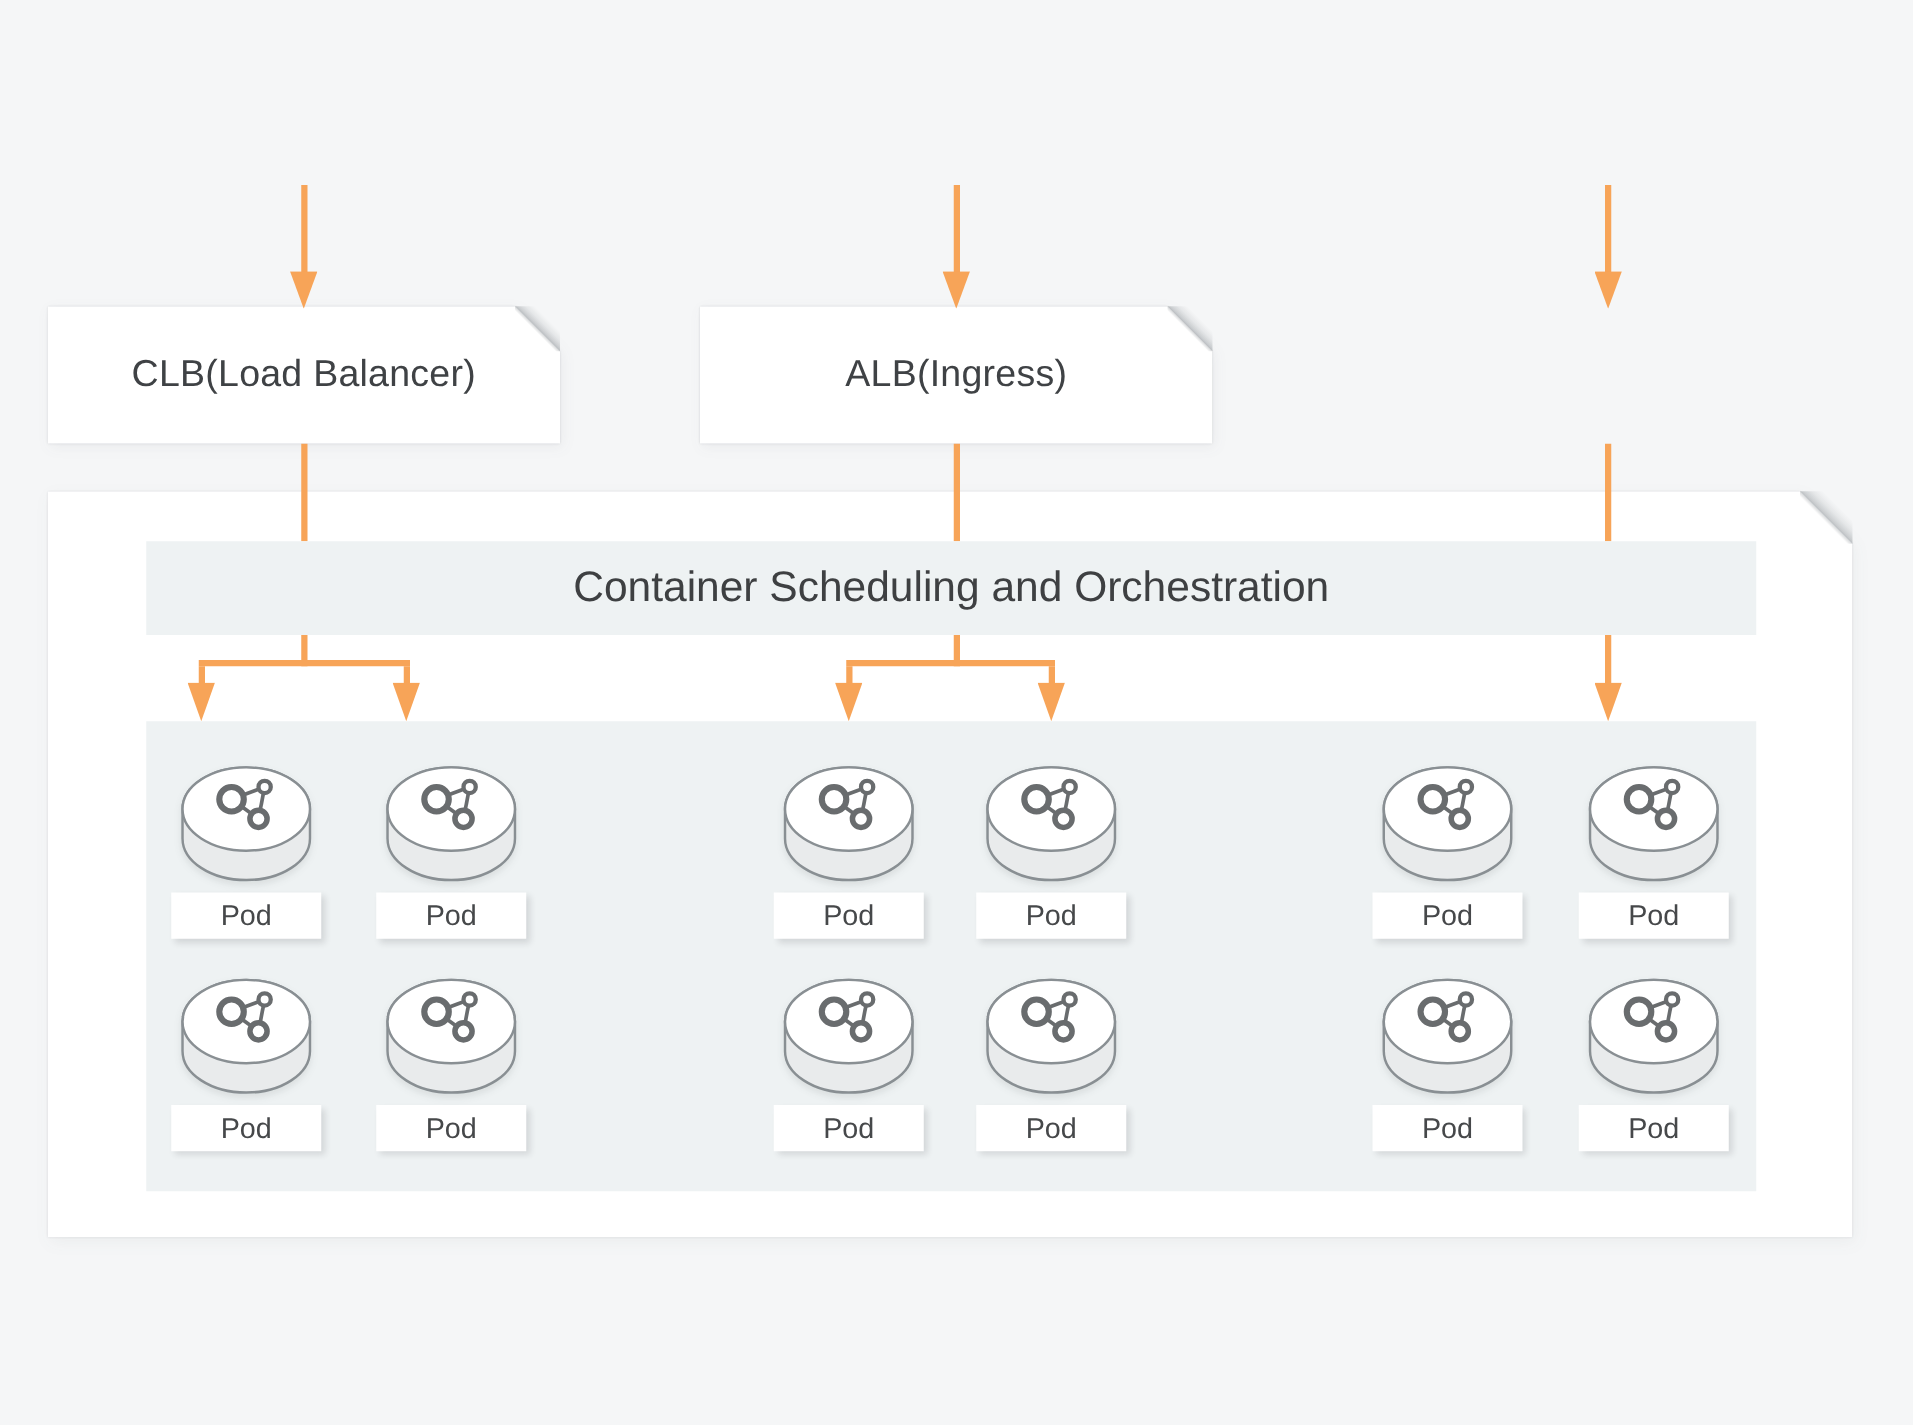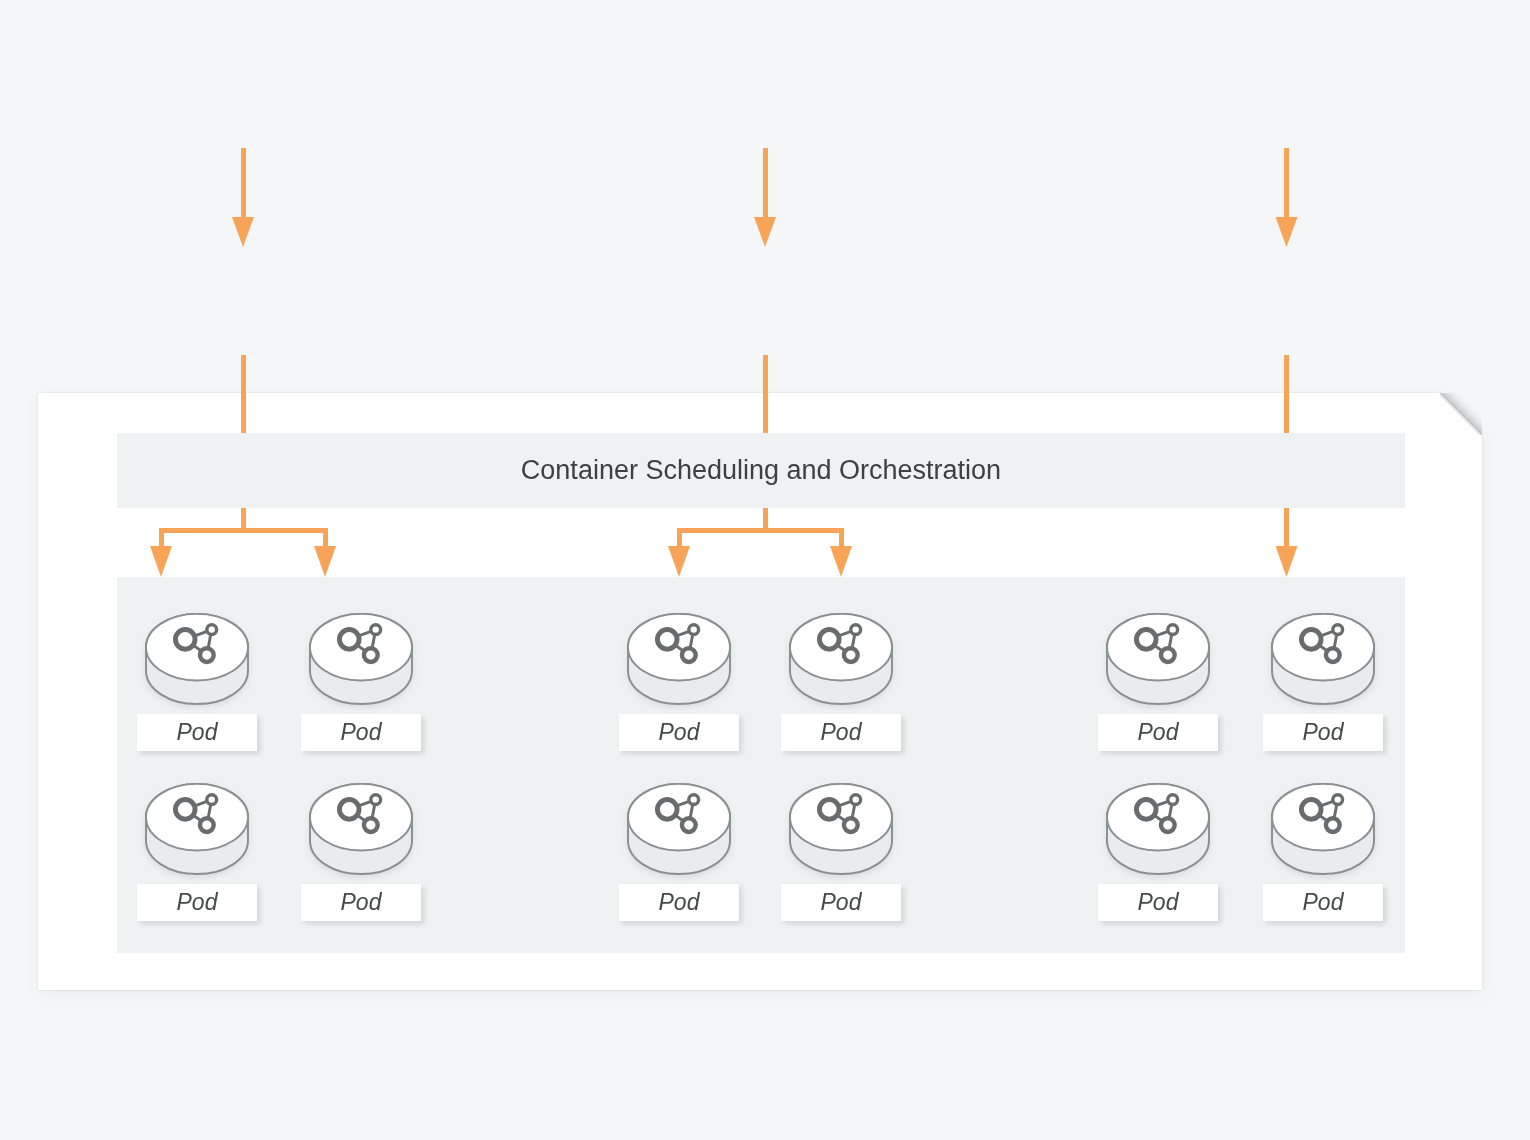--- a/index.html
+++ b/index.html
@@ -34,40 +34,40 @@
   .cluster-box{position:absolute;left:38px;top:393px;width:1444px;height:597px;}
   .cluster-inner{
     position:absolute;inset:0;background:#FFFFFF;
     clip-path:polygon(0 0, calc(100% - 42px) 0, 100% 42px, 100% 100%, 0 100%);
   }
   .cluster-wrap{filter:drop-shadow(0 0 1px rgba(60,70,80,0.16)) drop-shadow(2px 4px 6px rgba(60,70,80,0.05));position:absolute;inset:0;}
   .cluster-header{
     position:absolute;left:117px;top:433px;width:1288px;height:75px;
     background:#EEF2F3;z-index:3;
     display:flex;align-items:center;justify-content:center;
-    font-size:27px;color:#3E4042;
+    font-size:34px;color:#3E4042;
   }
   .pod-zone{
     position:absolute;left:117px;top:577px;width:1288px;height:376px;
     background:#EEF2F3;z-index:3;
   }
 
   
   .oseg{position:absolute;width:5px;background:#F7A458;z-index:2;}
   .obar{position:absolute;height:5px;background:#F7A458;z-index:2;}
   .ah{
     position:absolute;width:22px;height:31px;background:#F7A458;z-index:2;
     clip-path:polygon(0 0,100% 0,50% 100%);
   }
   .ah-top{height:30px;}
 
   
   .pod-group{
     position:absolute;top:608px;z-index:4;
-    display:grid;grid-template-columns:120px 120px;grid-template-rows:143px 143px;row-gap:27px;font-style:italic;
+    display:grid;grid-template-columns:120px 120px;grid-template-rows:143px 143px;row-gap:27px;
   }
   .pod{width:120px;height:143px;display:flex;flex-direction:column;align-items:center;}
   .pod-cyl{display:block;filter:drop-shadow(0 3px 3px rgba(40,45,50,0.10));}
   .cyl-side{fill:#E9EBEC;stroke:#898F93;stroke-width:2;}
   .cyl-top{fill:#FFFFFF;stroke:#898F93;stroke-width:2;}
   .glyph line{stroke:#696C6E;stroke-width:3;}
   .glyph circle{fill:#FFFFFF;stroke:#696C6E;}
   .n-lg{stroke-width:5;}
   .n-sm{stroke-width:3.5;}
   .n-md{stroke-width:4.5;}
@@ -85,21 +85,37 @@
 
   <div class="oseg" style="left:240.5px;top:148px;height:70px;"></div>
   <div class="ah ah-top" style="left:232px;top:217px;"></div>
 
   <div class="oseg" style="left:762.5px;top:148px;height:70px;"></div>
   <div class="ah ah-top" style="left:754px;top:217px;"></div>
 
   <div class="oseg" style="left:1284px;top:148px;height:70px;"></div>
   <div class="ah ah-top" style="left:1275.5px;top:217px;"></div>
 
-
+  <div class="tag-box" style="left:38px;">
+    <div class="tag-wrap">
+        <div class="tag-inner">
+      <span class="tag-label">CLB(Load Balancer)</span>
+    </div>
+      </div>
+    <div class="fold"></div>
+  </div>
+
+  <div class="tag-box" style="left:560px;">
+    <div class="tag-wrap">
+        <div class="tag-inner">
+      <span class="tag-label">ALB(Ingress)</span>
+    </div>
+      </div>
+    <div class="fold"></div>
+  </div>
 
 
   <div class="cluster-box">
     <div class="cluster-wrap">
         <div class="cluster-inner"></div>
       </div>
     <div class="fold fold-lg"></div>
   </div>
 
   <div class="cluster-header">Container Scheduling and Orchestration</div>

